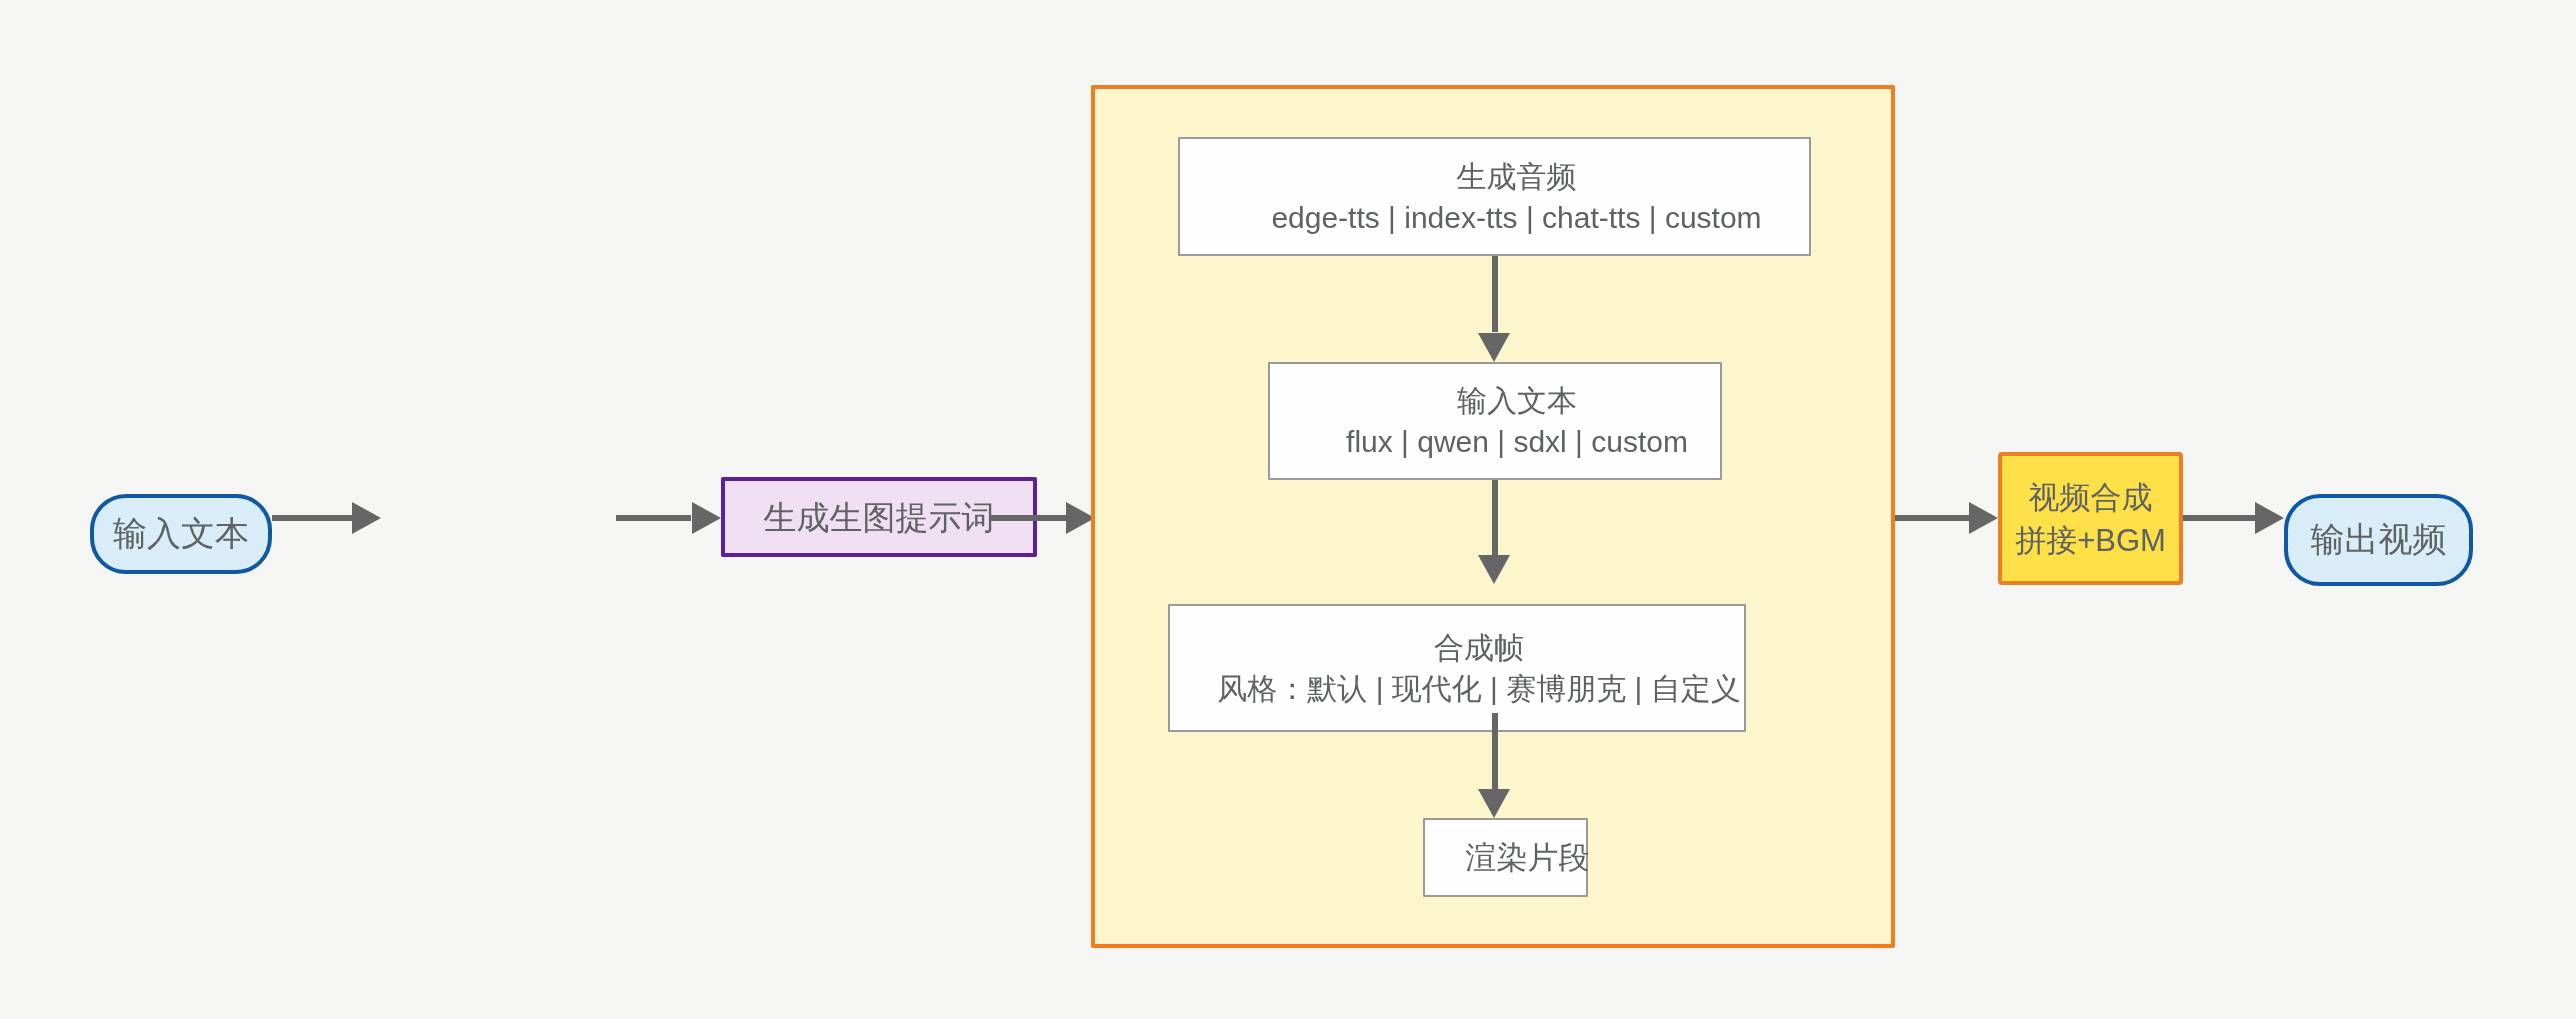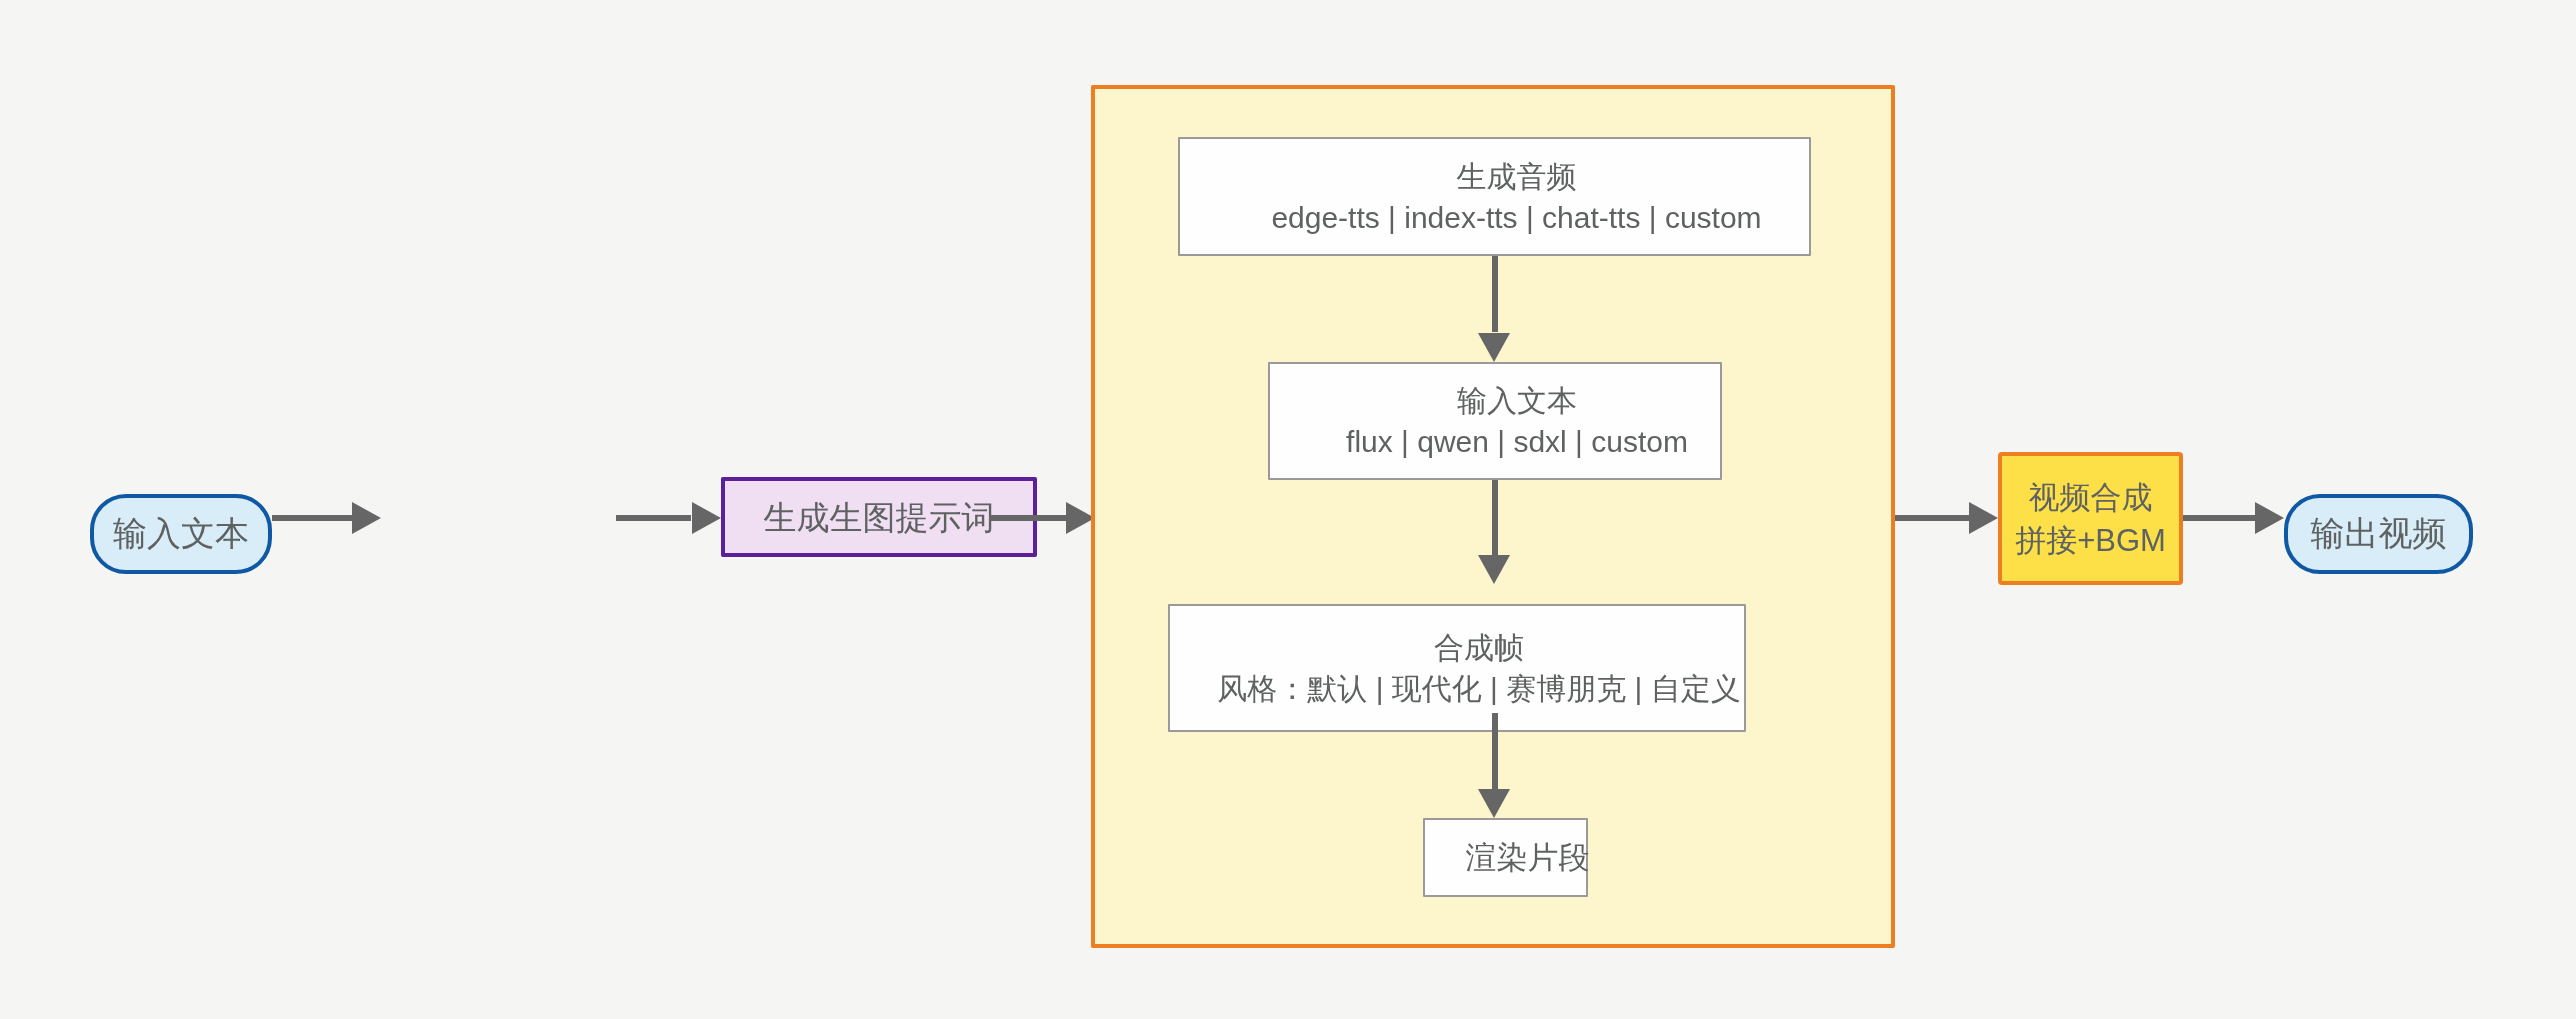--- a/index.html
+++ b/index.html
@@ -156,18 +156,18 @@
   <div class="ahead-r" style="left:1969px;"></div>
 
   <div class="node orange-box" style="left:1998px; top:452px; width:185px; height:133px;">
     <div>视频合成</div>
     <div>拼接+BGM</div>
   </div>
 
   <div class="aline-h" style="left:2183px; width:72px;"></div>
   <div class="ahead-r" style="left:2255px;"></div>
 
-  <div class="node terminal" style="left:2284px; top:478px; width:189px; height:80px;text-align:center;">
+  <div class="node terminal" style="left:2284px; top:478px; width:189px; height:92px;text-align:center;">
     <div>输出视频</div>
   </div>
 
 </div>
 
 
 </body></html>

